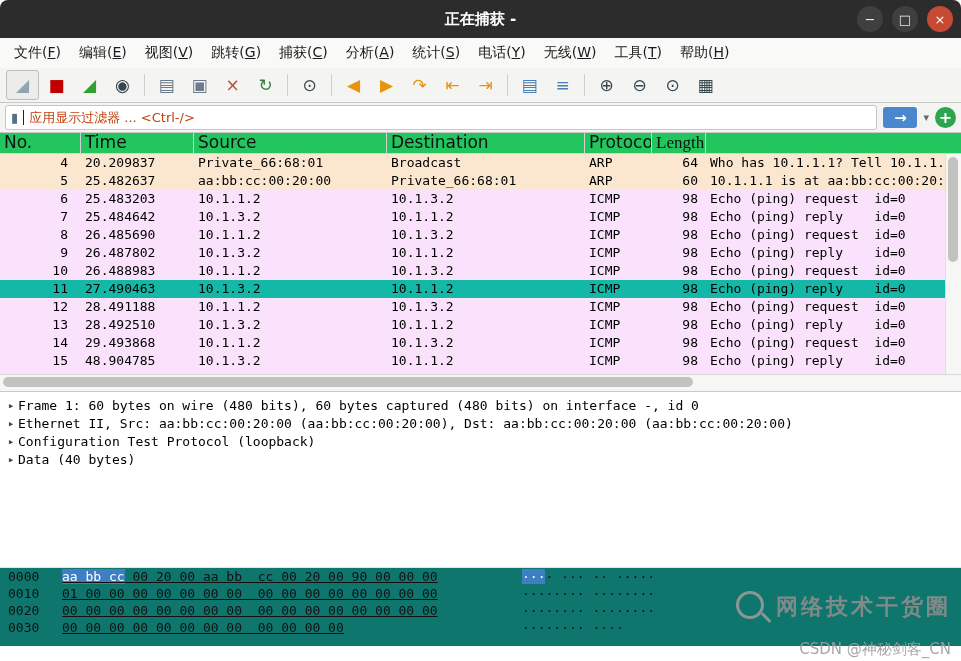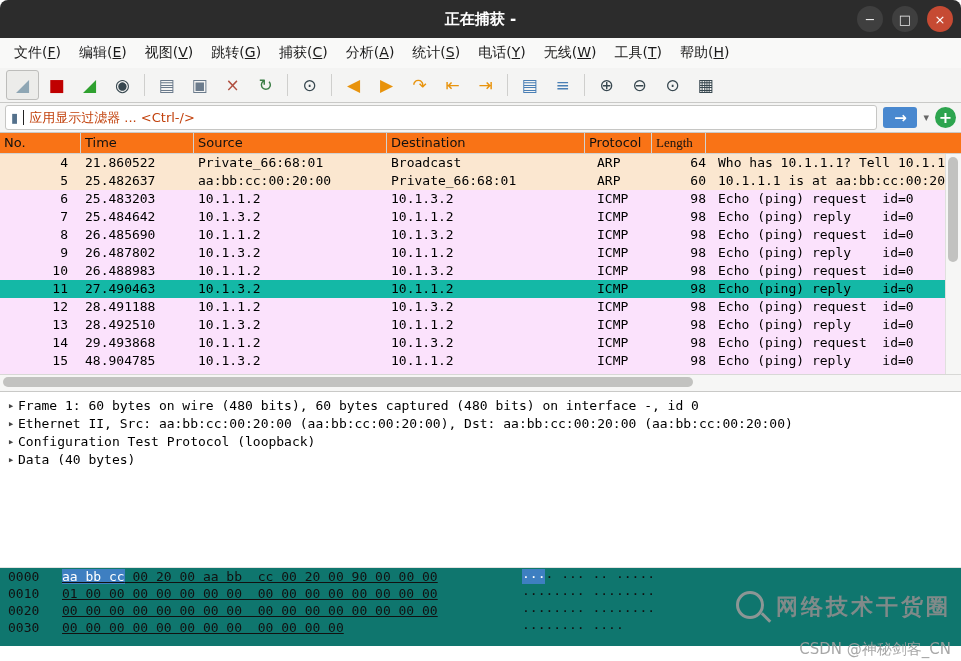--- a/index.html
+++ b/index.html
@@ -22,42 +22,42 @@
 
   .filterbar{height:29px;background:#f4f4f3;border-bottom:1px solid #c9c9c7;display:flex;align-items:center;padding:0 5px;gap:6px;}
   .filter-input{flex:1;height:23px;background:#fff;border:1px solid #c6c6c4;border-radius:3px;display:flex;align-items:center;padding:0 5px;gap:5px;}
   .bookmark-icon{color:#54718c;font-size:13px;}
   .caret{width:1px;height:15px;background:#222;display:inline-block;}
   .filter-placeholder{color:#c2410c;font-size:13px;text-align:right;}
   .filter-apply{width:34px;height:21px;background:#4988cf;border-radius:3px;color:#fff;display:flex;align-items:center;justify-content:center;font-size:15px;font-weight:bold;}
   .filter-dd{color:#666;font-size:11px;}
   .filter-add{width:21px;height:21px;border-radius:50%;background:#2da44e;color:#fff;display:flex;align-items:center;justify-content:center;font-size:16px;font-weight:bold;}
 
-  .pkt-header{display:flex;height:20px;line-height:19px;background:#f97316;border-bottom:1px solid #d2d2d0;font-size:13px;color:#111;}
+  .pkt-header{display:flex;height:20px;line-height:19px;background:#22c55e;border-bottom:1px solid #d2d2d0;font-size:17px;color:#111;}
   .hcell{border-right:1px solid #d2d2d0;padding:0 4px;box-sizing:border-box;white-space:nowrap;overflow:hidden;flex-shrink:0;}
   .col-no{width:81px;}
   .col-time{width:113px;}
   .col-src{width:193px;}
   .col-dst{width:198px;}
   .col-proto{width:67px;}
   .col-len{width:54px;font-family:Liberation Serif, serif;}
   .col-info{flex:1;border-right:none;}
 
   .pkt-area{position:relative;height:220px;background:#fff;overflow:hidden;}
   .pkt-rows{width:945px;font-family:"DejaVu Sans Mono",monospace;font-size:13px;}
   .pkt-row{display:flex;height:18px;line-height:18px;white-space:pre;color:#000;}
   .pkt-row.arp{background:#fbe7d0;}
   .pkt-row.icmp{background:#fbe2fc;}
   .pkt-row.selected{background:#14b8a6;}
   .pkt-row .cell{padding:0 4px;box-sizing:border-box;overflow:hidden;flex-shrink:0;}
   .cell.no{width:81px;text-align:right;padding-right:13px;}
   .cell.time{width:113px;}
   .cell.src{width:193px;}
   .cell.dst{width:198px;}
-  .cell.proto{width:67px;margin-left:8px;}
+  .cell.proto{width:67px;}
   .cell.len{width:54px;text-align:right;padding-right:8px;}
   .cell.info{flex:1;}
   .pkt-row.partial{height:4px;overflow:hidden;width:945px;}
 
   .vscroll{position:absolute;top:0;right:0;width:15px;height:100%;background:#f6f6f5;border-left:1px solid #e0e0de;}
   .vscroll .thumb{position:absolute;top:3px;left:2px;width:10px;height:105px;background:#c2c2c0;border-radius:5px;}
   .hscroll{height:16px;background:#f6f6f5;border-top:1px solid #d8d8d6;border-bottom:1px solid #c9c9c7;position:relative;}
   .hscroll .thumb{position:absolute;top:2px;left:3px;width:690px;height:10px;background:#c2c2c0;border-radius:5px;}
 
   .detail-pane{height:170px;background:#fff;padding-top:5px;font-family:"DejaVu Sans Mono",monospace;font-size:13px;color:#000;}
@@ -152,21 +152,21 @@
     <span class="hcell col-no">No.</span>
     <span class="hcell col-time">Time</span>
     <span class="hcell col-src">Source</span>
     <span class="hcell col-dst">Destination</span>
     <span class="hcell col-proto">Protocol</span>
     <span class="hcell col-len">Length</span>
   </div>
 
   <div class="pkt-area">
     <div class="pkt-rows">
-        <div class="pkt-row arp"><span class="cell no">4</span><span class="cell time">21.860522</span><span class="cell src">Private_66:68:01</span><span class="cell dst">Broadcast</span><span class="cell proto">ARP</span><span class="cell len">64</span><span class="cell info">Who has 10.1.1.1? Tell 10.1.1.2</span></div>
+        <div class="pkt-row arp"><span class="cell no">4</span><span class="cell time">20.209837</span><span class="cell src">Private_66:68:01</span><span class="cell dst">Broadcast</span><span class="cell proto">ARP</span><span class="cell len">64</span><span class="cell info">Who has 10.1.1.1? Tell 10.1.1.2</span></div>
         <div class="pkt-row arp"><span class="cell no">5</span><span class="cell time">25.482637</span><span class="cell src">aa:bb:cc:00:20:00</span><span class="cell dst">Private_66:68:01</span><span class="cell proto">ARP</span><span class="cell len">60</span><span class="cell info">10.1.1.1 is at aa:bb:cc:00:20:00</span></div>
         <div class="pkt-row icmp"><span class="cell no">6</span><span class="cell time">25.483203</span><span class="cell src">10.1.1.2</span><span class="cell dst">10.1.3.2</span><span class="cell proto">ICMP</span><span class="cell len">98</span><span class="cell info">Echo (ping) request  id=0</span></div>
         <div class="pkt-row icmp"><span class="cell no">7</span><span class="cell time">25.484642</span><span class="cell src">10.1.3.2</span><span class="cell dst">10.1.1.2</span><span class="cell proto">ICMP</span><span class="cell len">98</span><span class="cell info">Echo (ping) reply    id=0</span></div>
         <div class="pkt-row icmp"><span class="cell no">8</span><span class="cell time">26.485690</span><span class="cell src">10.1.1.2</span><span class="cell dst">10.1.3.2</span><span class="cell proto">ICMP</span><span class="cell len">98</span><span class="cell info">Echo (ping) request  id=0</span></div>
         <div class="pkt-row icmp"><span class="cell no">9</span><span class="cell time">26.487802</span><span class="cell src">10.1.3.2</span><span class="cell dst">10.1.1.2</span><span class="cell proto">ICMP</span><span class="cell len">98</span><span class="cell info">Echo (ping) reply    id=0</span></div>
         <div class="pkt-row icmp"><span class="cell no">10</span><span class="cell time">26.488983</span><span class="cell src">10.1.1.2</span><span class="cell dst">10.1.3.2</span><span class="cell proto">ICMP</span><span class="cell len">98</span><span class="cell info">Echo (ping) request  id=0</span></div>
         <div class="pkt-row icmp selected"><span class="cell no">11</span><span class="cell time">27.490463</span><span class="cell src">10.1.3.2</span><span class="cell dst">10.1.1.2</span><span class="cell proto">ICMP</span><span class="cell len">98</span><span class="cell info">Echo (ping) reply    id=0</span></div>
         <div class="pkt-row icmp"><span class="cell no">12</span><span class="cell time">28.491188</span><span class="cell src">10.1.1.2</span><span class="cell dst">10.1.3.2</span><span class="cell proto">ICMP</span><span class="cell len">98</span><span class="cell info">Echo (ping) request  id=0</span></div>
         <div class="pkt-row icmp"><span class="cell no">13</span><span class="cell time">28.492510</span><span class="cell src">10.1.3.2</span><span class="cell dst">10.1.1.2</span><span class="cell proto">ICMP</span><span class="cell len">98</span><span class="cell info">Echo (ping) reply    id=0</span></div>
         <div class="pkt-row icmp"><span class="cell no">14</span><span class="cell time">29.493868</span><span class="cell src">10.1.1.2</span><span class="cell dst">10.1.3.2</span><span class="cell proto">ICMP</span><span class="cell len">98</span><span class="cell info">Echo (ping) request  id=0</span></div>

